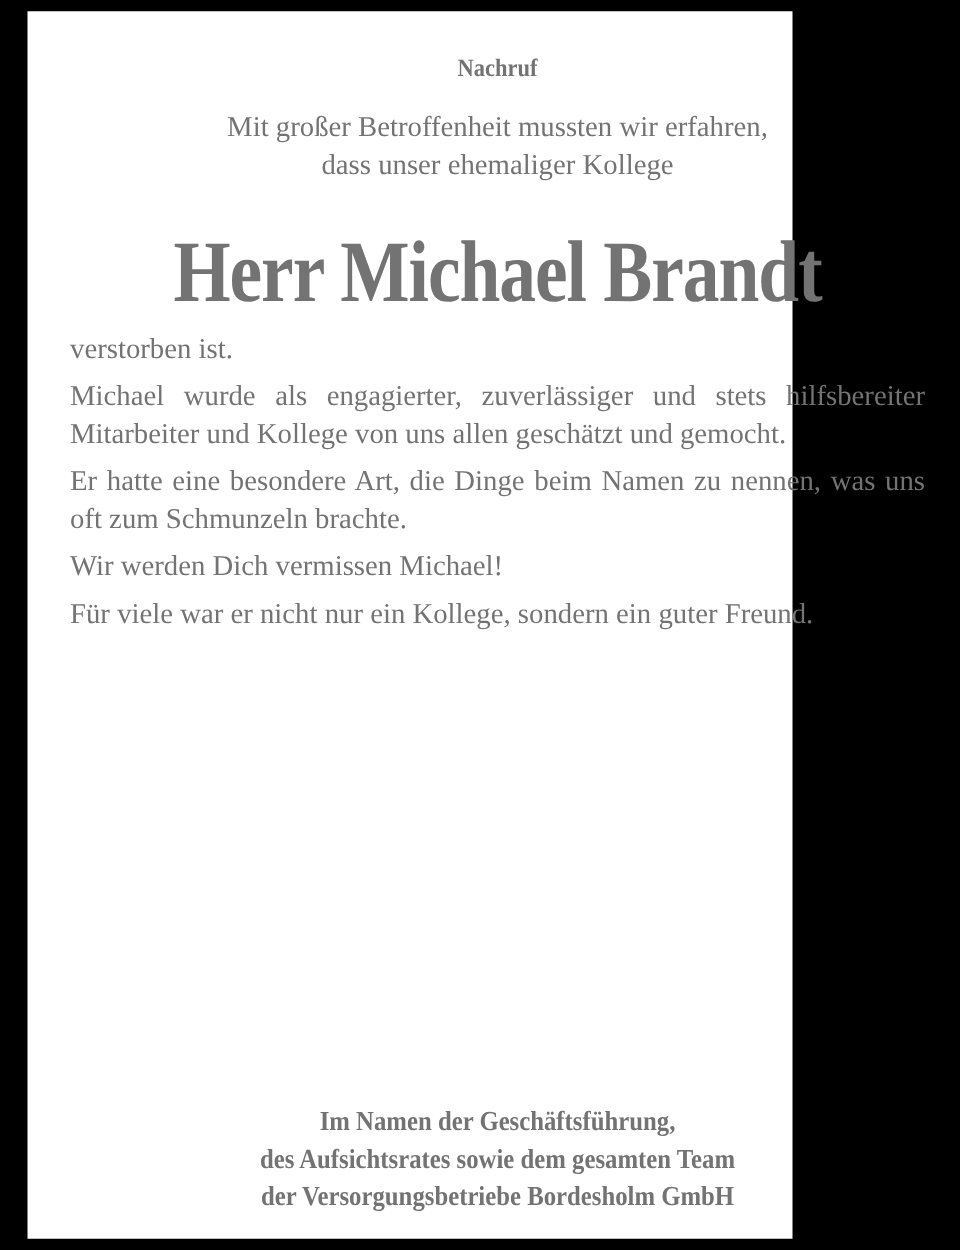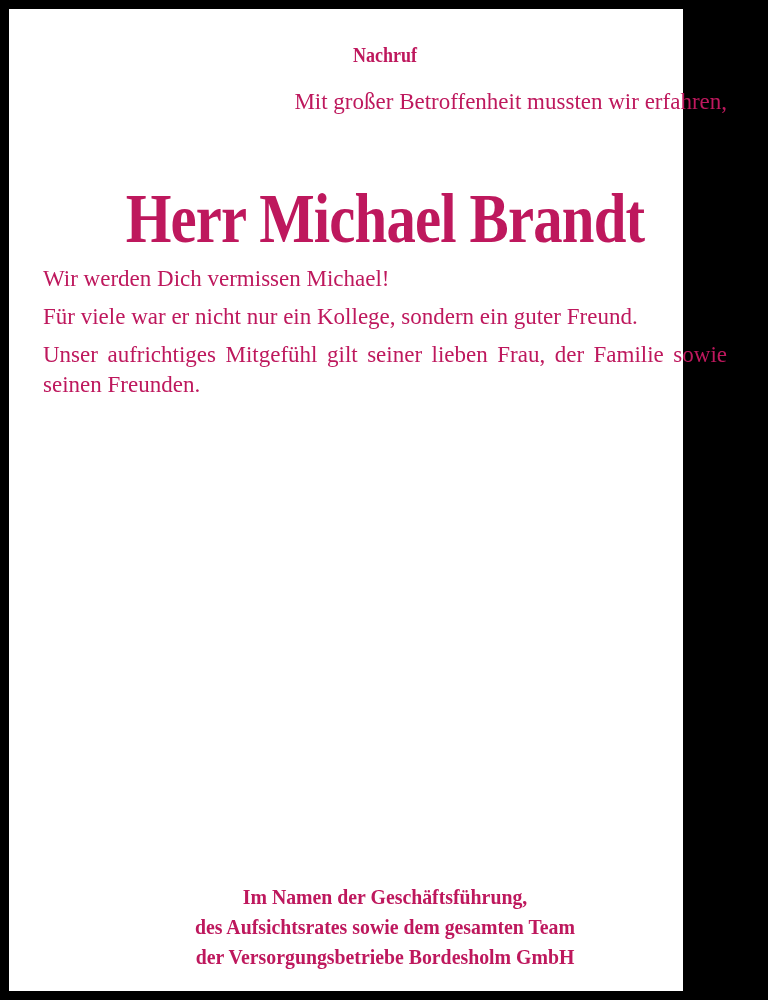--- a/index.html
+++ b/index.html
@@ -4,24 +4,24 @@
   <style>
     html, body { margin: 0; padding: 0; }
     body {
       width: 768px; height: 1000px;
       background: #000000;
       position: relative;
       overflow: hidden;
     }
     .frame {
       position: absolute;
-      left: 9px; top: 9px;
-      width: 674px; height: 982px;
+      left: 22px; top: 9px;
+      width: 612px; height: 982px;
       background: #ffffff;
-      color: #be185d;
+      color: #737373;
     }
     .content {
       position: absolute;
       left: 34px; top: 0;
       width: 684px;
       font-family: "Liberation Serif", "DejaVu Serif", serif;
     }
     .heading {
       position: absolute;
       left: 0; width: 684px;
@@ -29,21 +29,21 @@
       text-align: center;
       font-weight: bold;
       font-size: 20px;
       line-height: 24px;
       transform: scaleX(0.9);
     }
     .intro {
       position: absolute;
       left: 0; width: 684px;
       top: 78px;
-      text-align: right;
+      text-align: center;
       font-size: 23px;
       line-height: 30px;
     }
     .intro span { display: block; }
     .name {
       position: absolute;
       left: 0; width: 684px;
       top: 172px;
       text-align: center;
       font-weight: bold;
@@ -82,28 +82,31 @@
   </style>
 </head>
 <body>
 
 <div class="frame">
   <div class="content">
     <div class="heading">Nachruf</div>
 
     <div class="intro">
       <span>Mit großer Betroffenheit mussten wir erfahren,</span>
+      <span>dass unser ehemaliger Kollege</span>
     </div>
 
     <div class="name">Herr Michael Brandt</div>
 
     <div class="body">
+      <p>verstorben ist.</p>
+      <p>Michael wurde als engagierter, zuverlässiger und stets hilfsbereiter Mitarbeiter und Kollege von uns allen geschätzt und gemocht.</p>
+      <p>Er hatte eine besondere Art, die Dinge beim Namen zu nennen, was uns oft zum Schmunzeln brachte.</p>
       <p>Wir werden Dich vermissen Michael!</p>
       <p>Für viele war er nicht nur ein Kollege, sondern ein guter Freund.</p>
-      <p>Unser aufrichtiges Mitgefühl gilt seiner lieben Frau, der Familie sowie seinen Freunden.</p>
     </div>
 
     <div class="signature">
       <span>Im Namen der Geschäftsführung,</span>
       <span>des Aufsichtsrates sowie dem gesamten Team</span>
       <span>der Versorgungsbetriebe Bordesholm GmbH</span>
     </div>
   </div>
 </div>
 

